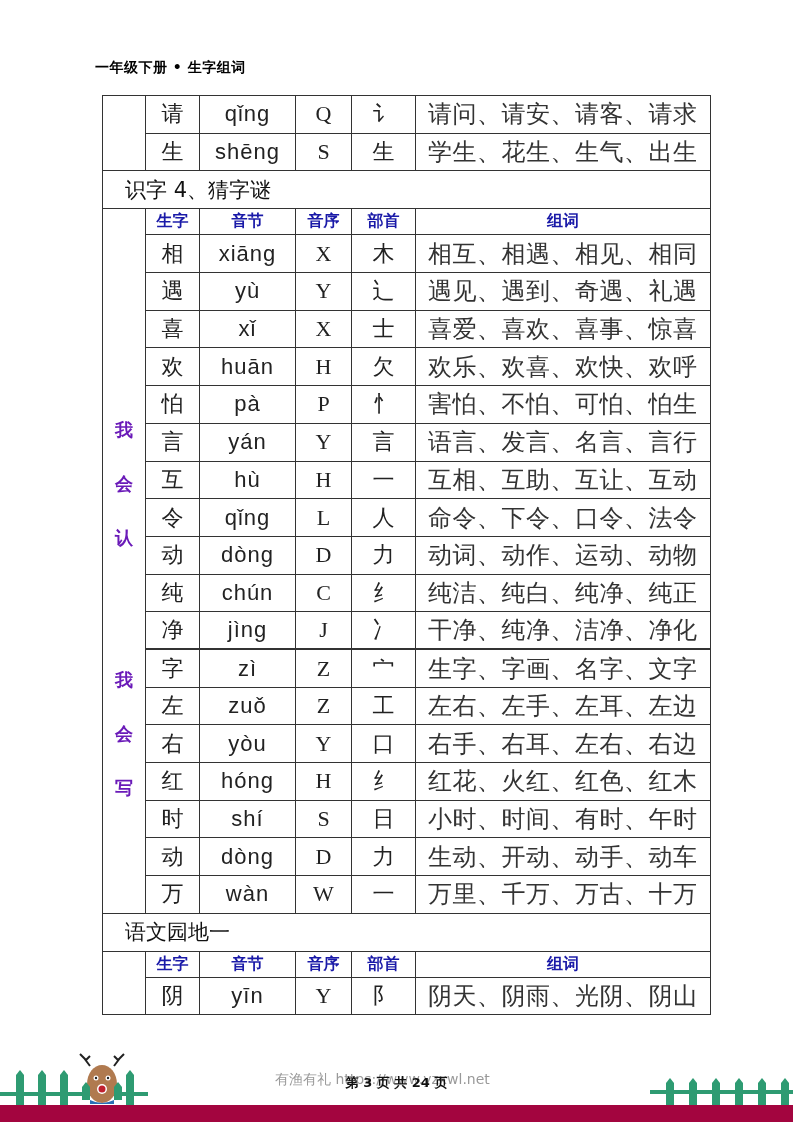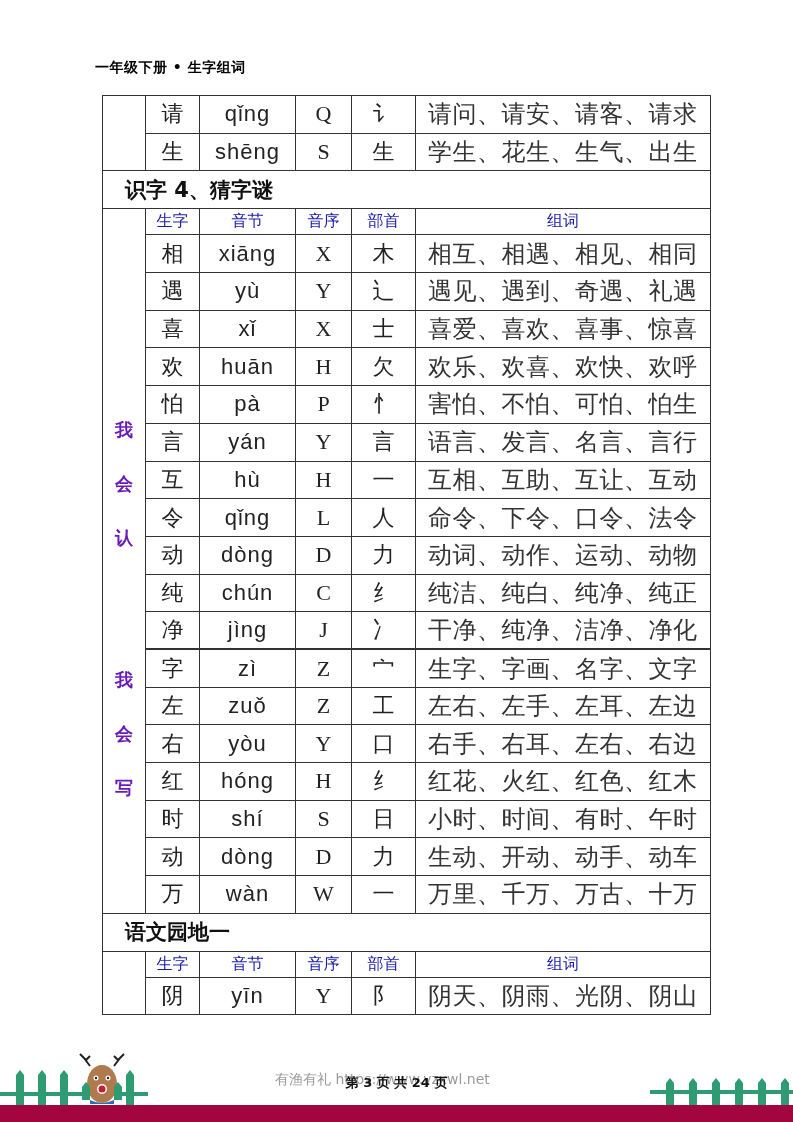--- a/index.html
+++ b/index.html
@@ -13,23 +13,23 @@
                    overflow:hidden; white-space:nowrap; }
   tr.data-row { height:37.7px; }
   tr.hdr-row { height:26px; }
   tr.section-row { height:38px; }
   .char { font-family:"DejaVu Serif", serif; font-size:22px; color:#222; }
   .pinyin { font-family:Liberation Sans, sans-serif; font-size:22px; color:#222; letter-spacing:1px; }
   .initial { font-family:"Liberation Serif", serif; font-size:22px; color:#222; }
   .radical { font-family:"DejaVu Serif", serif; font-size:22px; color:#222; }
   .words { text-align:left !important; padding-left:12px !important; font-family:"DejaVu Serif", serif;
            font-size:24px; color:#333; letter-spacing:0.5px; }
-  .hdr { font-family:"DejaVu Sans", sans-serif; font-weight:normal; font-size:16px; color:#1a1aa8; }
+  .hdr { font-family:"DejaVu Sans", sans-serif; font-weight:bold; font-size:16px; color:#1a1aa8; }
   .section-title { text-align:left !important; padding-left:22px !important;
-                   font-family:"DejaVu Sans", sans-serif; font-weight:bold; font-size:21px; color:#111; }
+                   font-family:"DejaVu Sans", sans-serif; font-weight:normal; font-size:21px; color:#111; }
   .group-label { font-family:"DejaVu Sans", sans-serif; font-weight:bold; font-size:18px; color:#6a1ab8;
                  line-height:54px; white-space:normal !important; }
   .group-label span { display:block; }
   .footer-band { position:absolute; left:0; top:1105px; width:793px; height:17px; background:#a3053f; }
   .fence { position:absolute; }
   .page-num { position:absolute; left:0; width:793px; top:1074px; text-align:center;
               font-family:"DejaVu Sans", sans-serif; font-weight:bold; font-size:13px; color:#111; }
   .watermark { position:absolute; left:275px; top:1071px; font-family:"DejaVu Sans", sans-serif;
                font-size:14px; color:#888; opacity:0.85; }
 </style>

